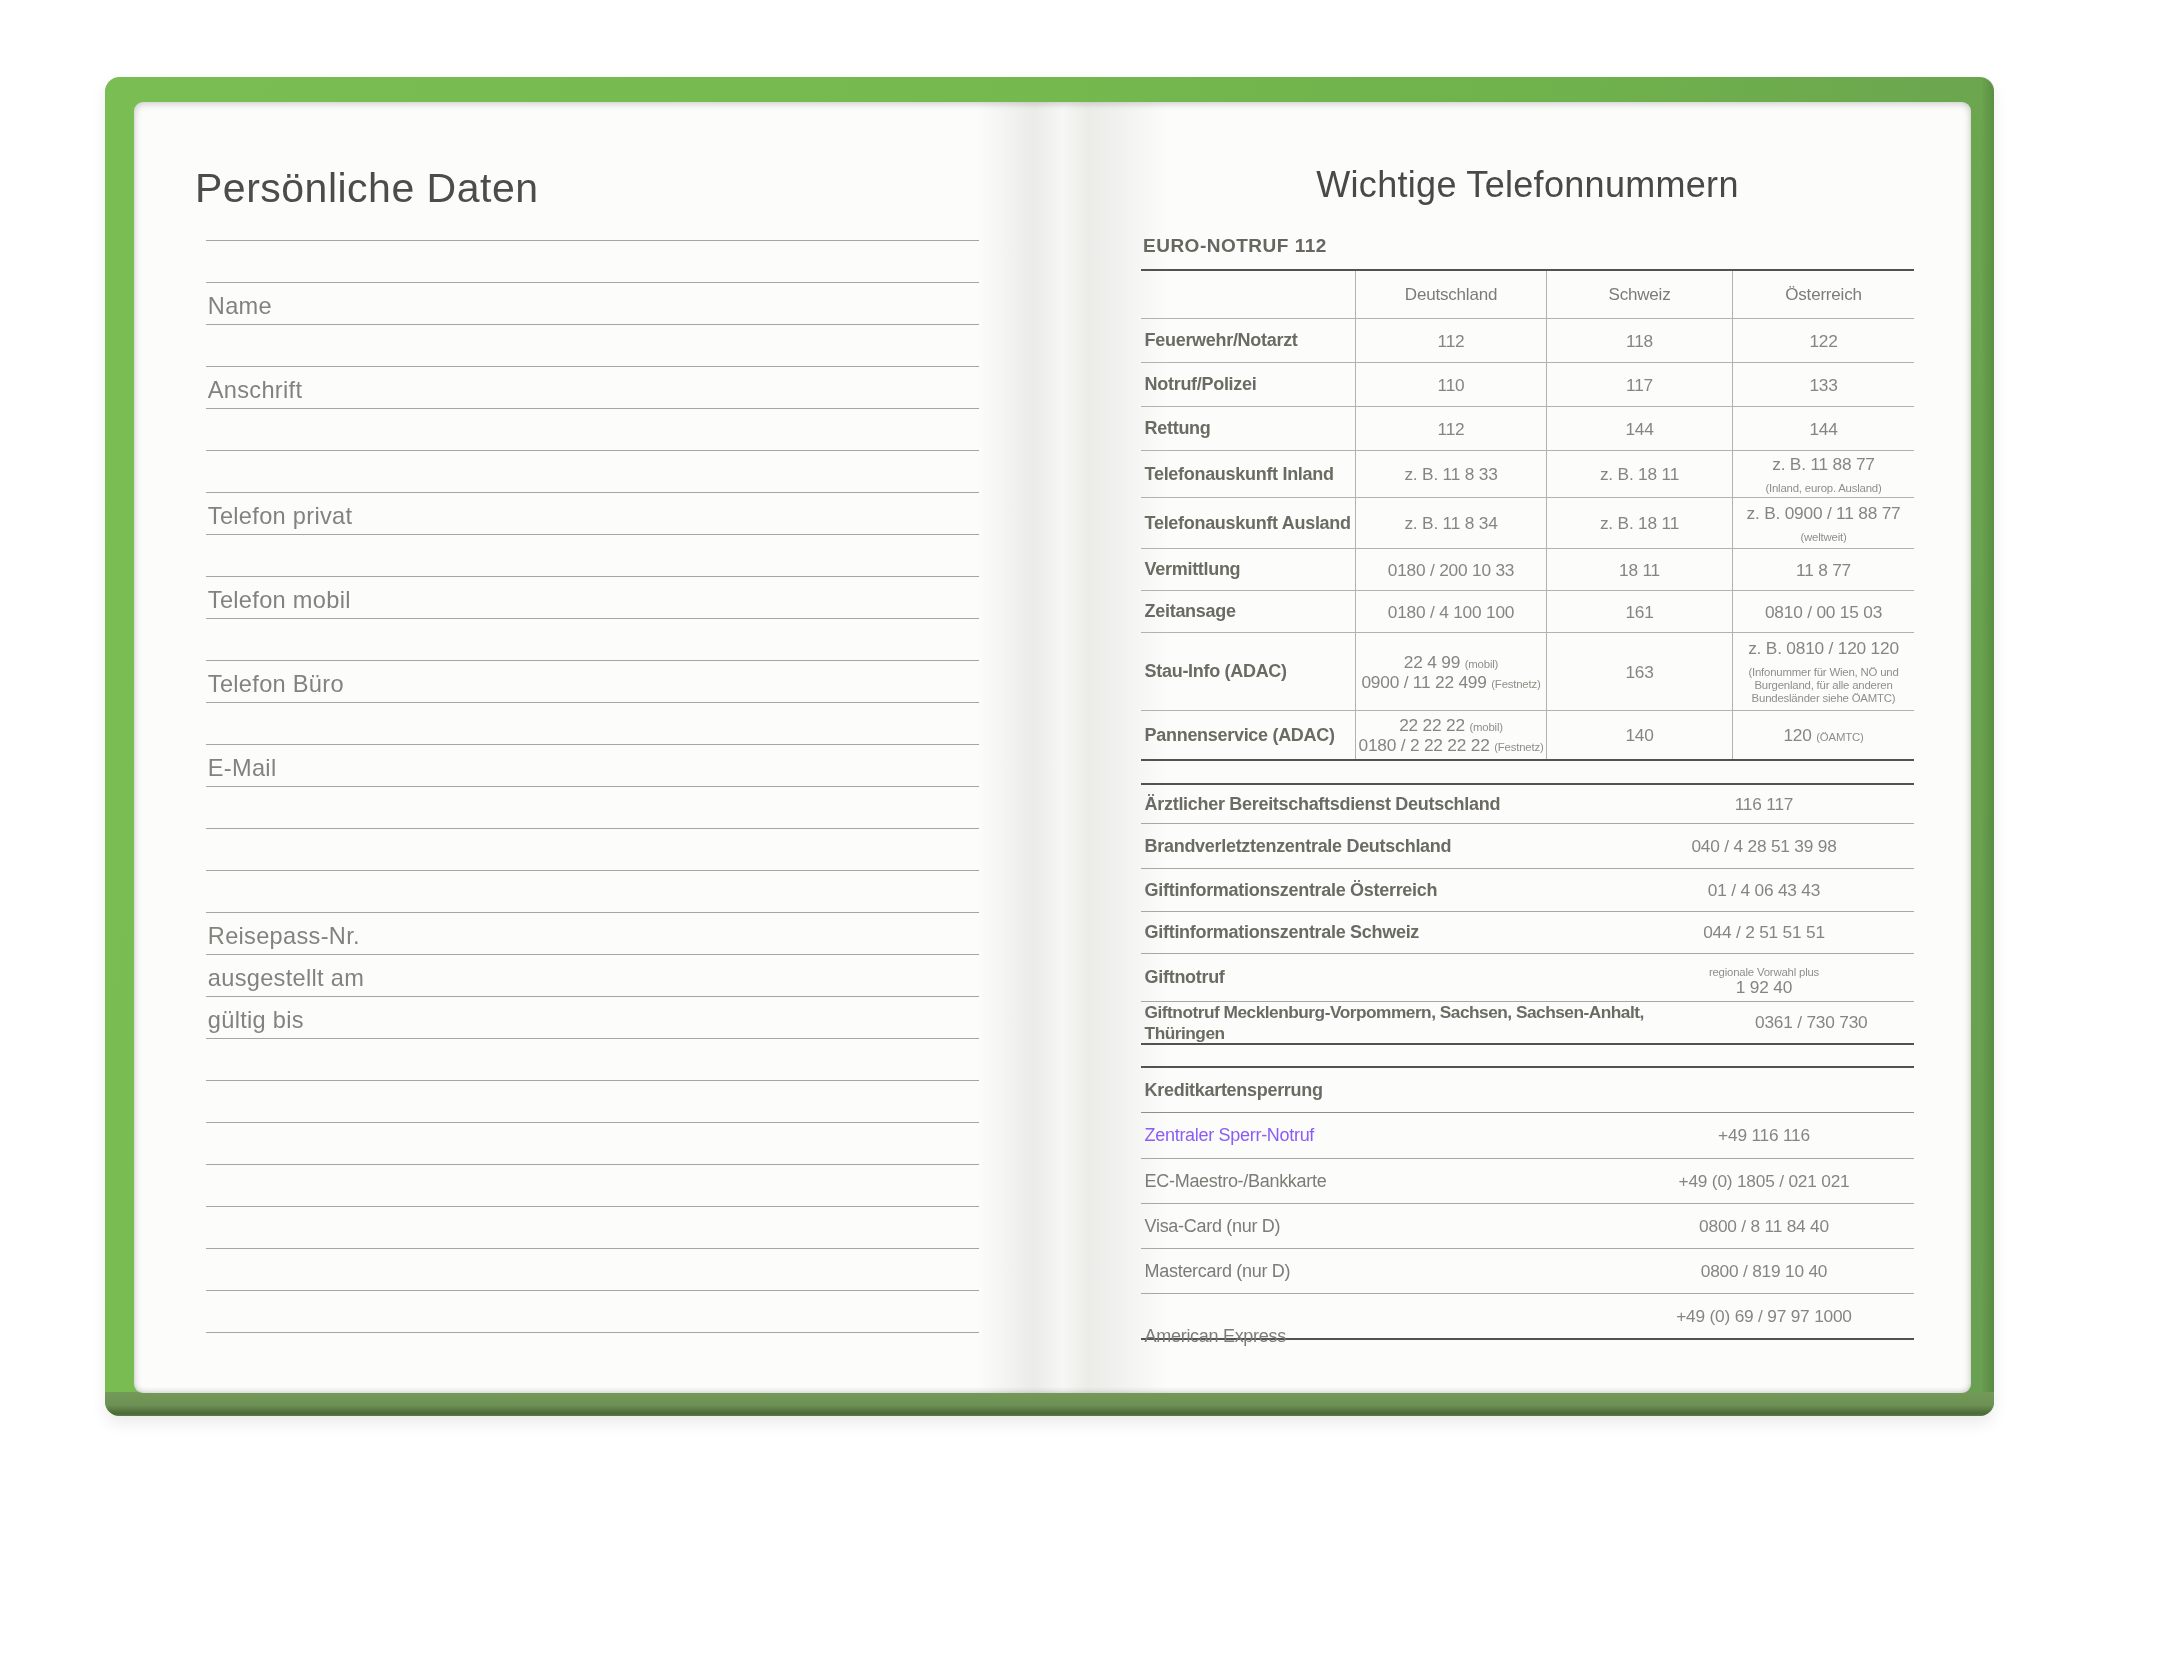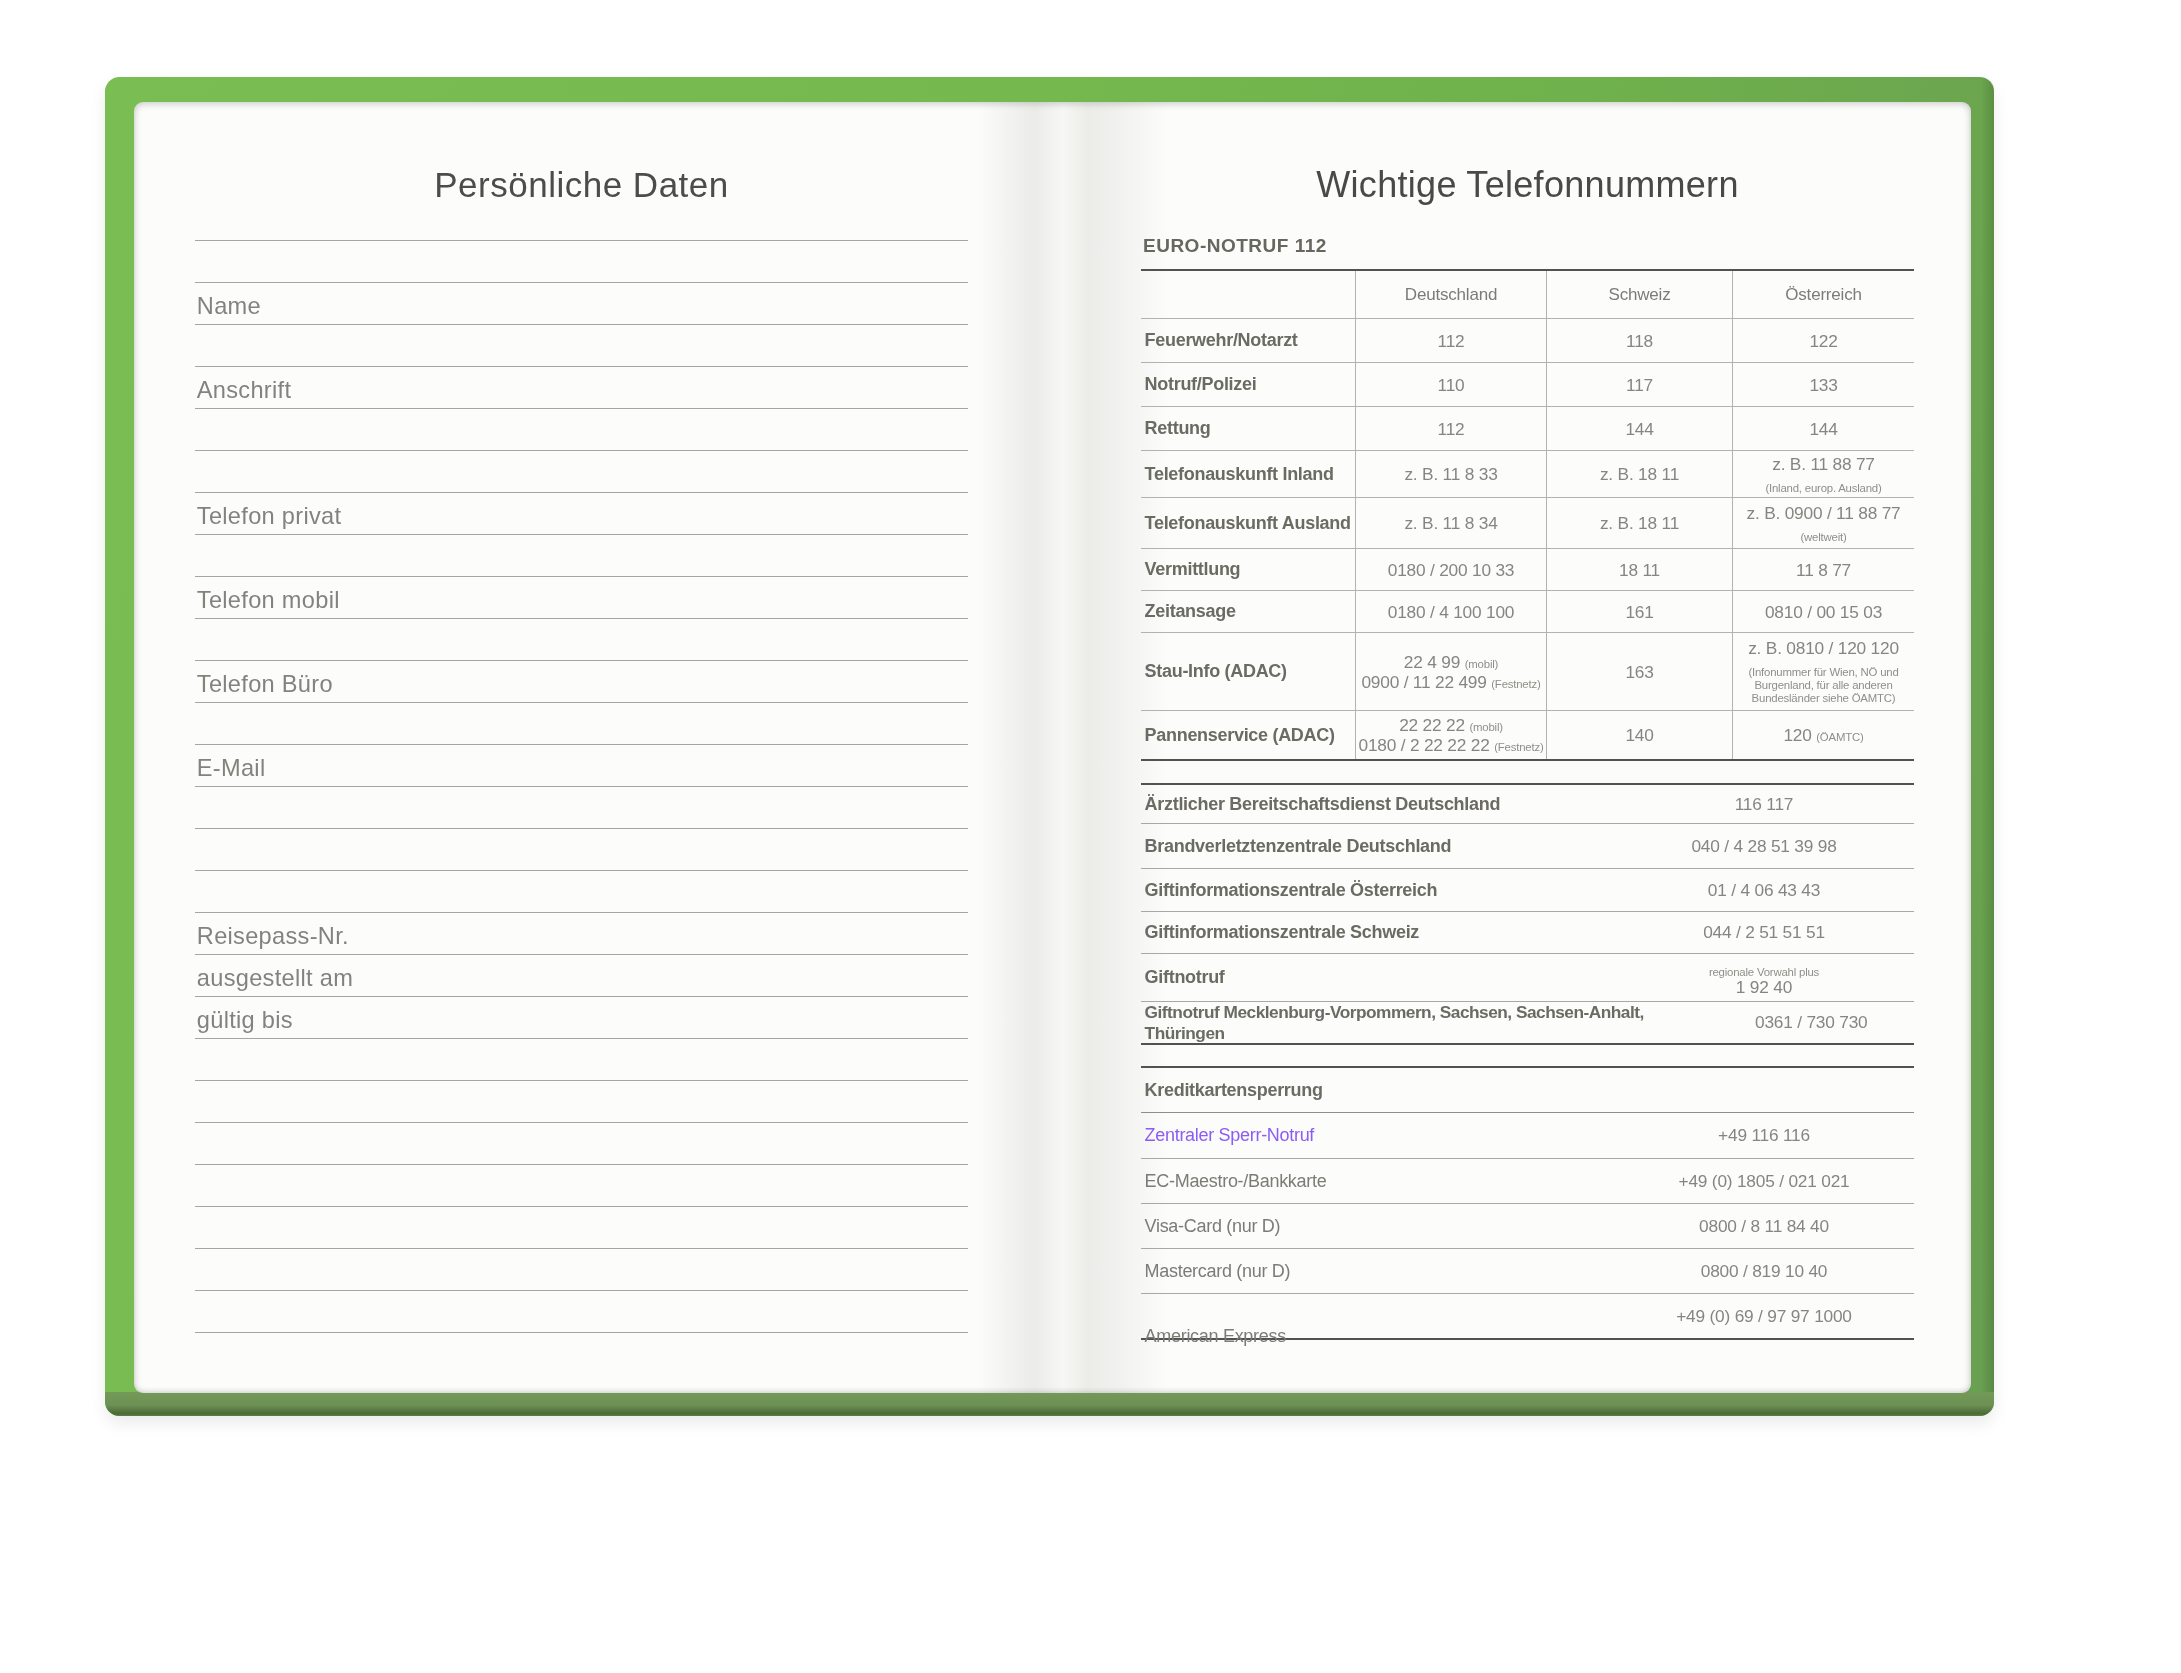--- a/index.html
+++ b/index.html
@@ -27,23 +27,23 @@
 
   
   .ribbon{position:absolute;left:1053px;top:100px;width:44px;height:1505px;
           transform:rotate(3.1deg);transform-origin:22px 0px;
           background:linear-gradient(to right,#d6d6d1 0%,#ececе8 22%,#f3f3ef 55%,#e7e7e2 86%,#c7c7c2 100%);
           background-color:#ededе9;
           clip-path:polygon(0 0,100% 0,100% 97.2%,2% 100%,0 99.5%);
           z-index:60;}
 
   
-  .lp-title{position:absolute;left:195px;top:165px;width:773px;text-align:center;
-            font-size:35px;color:#4c4c48;letter-spacing:0.5px;}
-  .rules{position:absolute;left:195px;top:199px;width:773px;}
+  .lp-title{position:absolute;left:195px;top:165px;width:773px;
+            font-size:41px;color:#4c4c48;letter-spacing:0.5px;}
+  .rules{position:absolute;left:206px;top:199px;width:773px;}
   .rule-row{height:42px;border-bottom:1.8px solid #a6a6a0;position:relative;box-sizing:border-box;}
   .field-label{position:absolute;left:1.8px;bottom:4.5px;font-size:23.6px;color:#83837e;letter-spacing:0.3px;}
 
   
   .rp-title{position:absolute;left:1141px;top:164px;width:773px;text-align:center;
             font-size:36px;color:#494945;letter-spacing:0.3px;}
   .euro{position:absolute;left:1143px;top:235px;font-size:19px;font-weight:bold;
         color:#67675f;letter-spacing:0.5px;}
   .blk{position:absolute;left:1141px;width:773px;box-sizing:border-box;
        border-top:2.7px solid #53534d;border-bottom:2.7px solid #53534d;background:transparent;}

